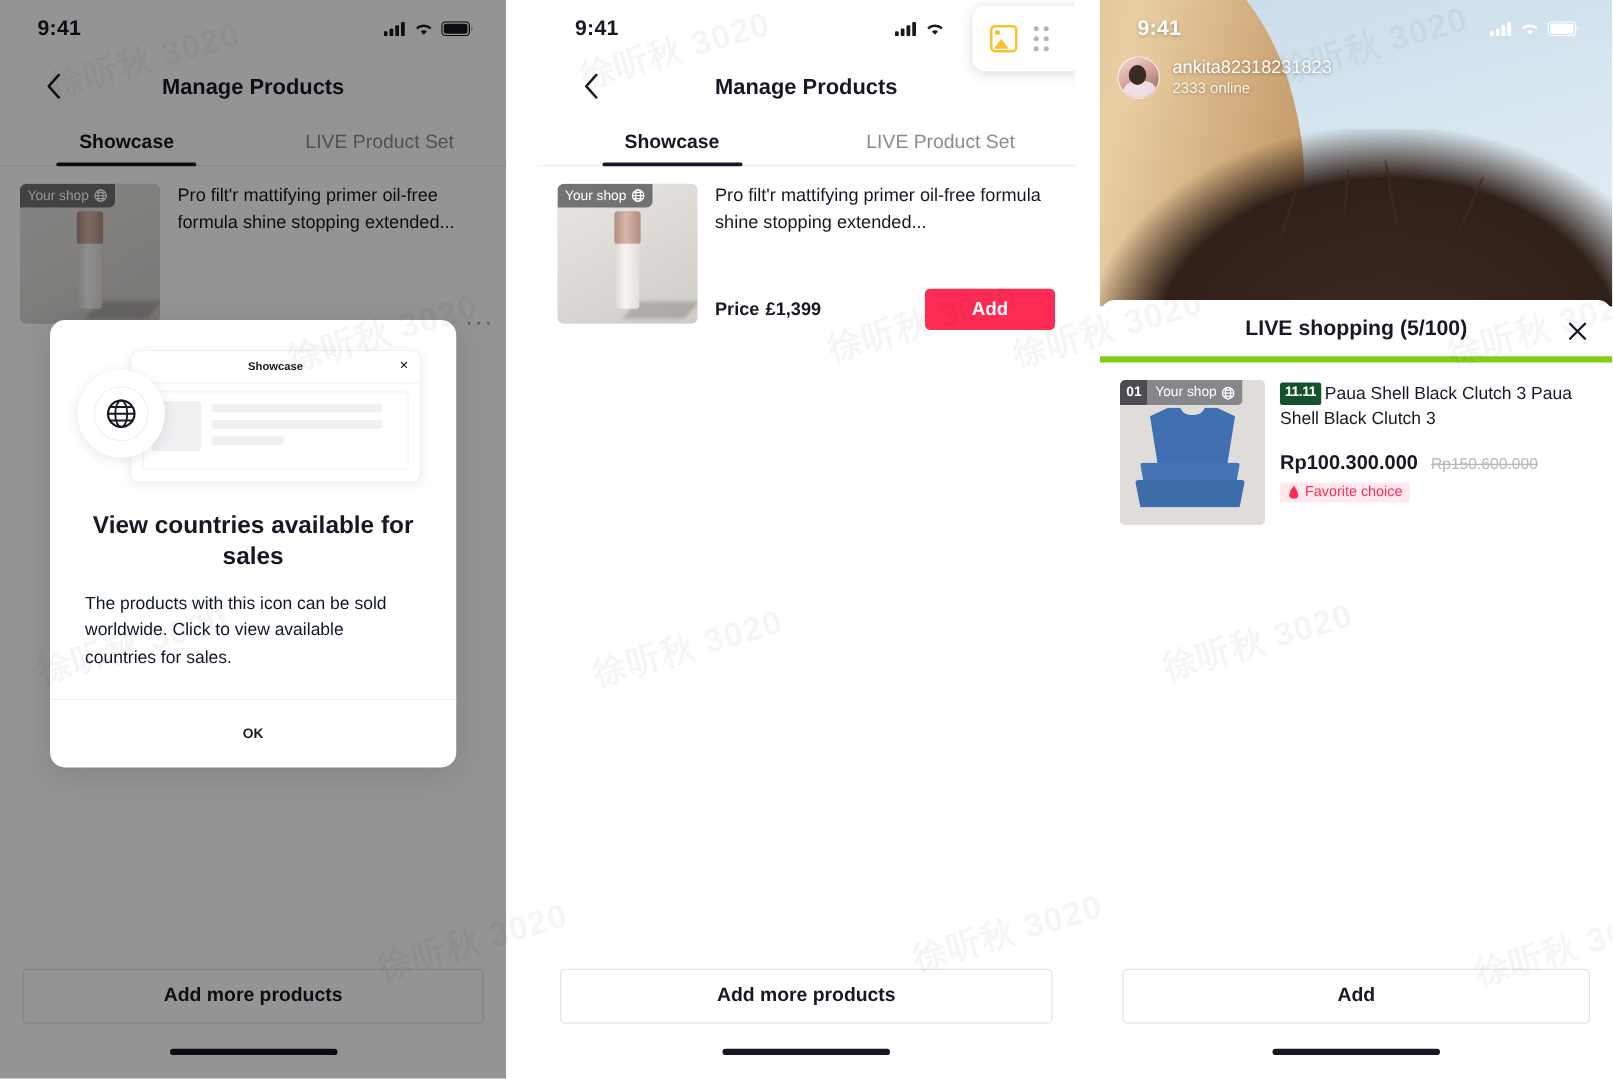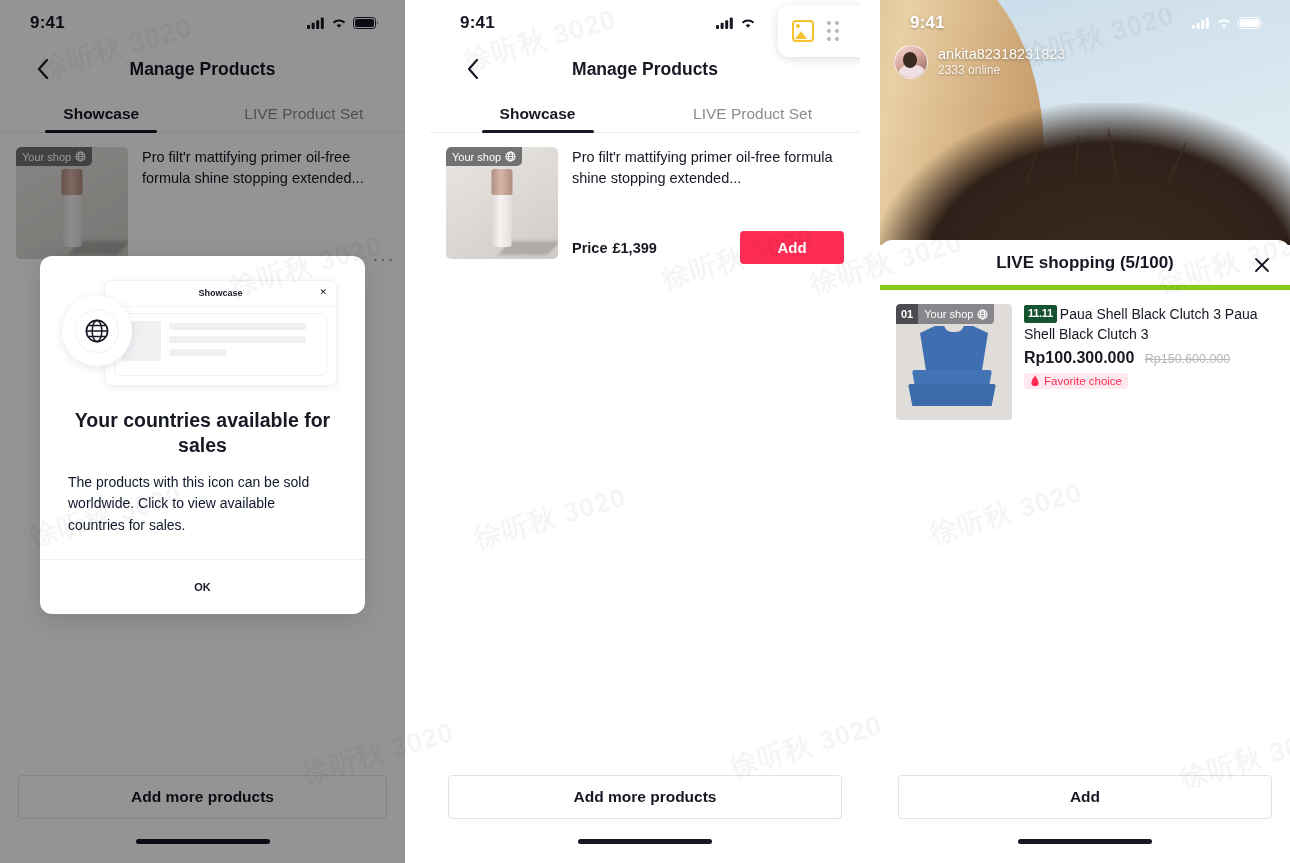--- a/index.html
+++ b/index.html
@@ -256,21 +256,21 @@
   .li-num{ background:#4c4c50; color:#fff; font-size:11px; font-weight:700; padding:0 5px;
     height:20px; display:flex; align-items:center; }
   .li-shop{ background:rgba(110,110,115,.78); color:#fff; font-size:11px; padding:0 6px;
     height:20px; display:flex; align-items:center; gap:4px; }
   .li-info{ flex:1; padding-left:12px; min-width:0; }
   .li-title{ font-size:14px; line-height:1.45; color:#161823; }
   .tag-1111{
     display:inline-block; background:#14532d; color:#fff; font-size:11px; font-weight:700;
     padding:1px 4px; border-radius:2px; vertical-align:2px; margin-right:3px; letter-spacing:-.3px;
   }
-  .li-price{ margin-top:4px; }
+  .li-price{ margin-top:17px; }
   .pri-now{ font-size:16px; font-weight:700; color:#161823; }
   .pri-old{ font-size:12.5px; color:#b6b7bc; text-decoration:line-through; margin-left:6px; }
   .fav{
     display:inline-flex; align-items:center; gap:4px; margin-top:6px;
     background:#ffe9ee; color:#fe2c55; font-size:11.5px; padding:2px 6px; border-radius:3px;
   }
   .li-actions{ display:flex; align-items:center; justify-content:flex-end; gap:18px; margin-top:12px; }
   .trash{ width:20px; height:20px; }
   .pin-btn{
     background:#fe2c55; color:#fff; font-size:15px; font-weight:700; border:none;
@@ -368,21 +368,21 @@
         <div class="art-circ">
           <div class="art-circ-in">
             <svg width="26" height="26" viewBox="0 0 26 26">
               <circle cx="13" cy="13" r="10.6" fill="none" stroke="#161823" stroke-width="1.7"></circle>
               <ellipse cx="13" cy="13" rx="4.8" ry="10.6" fill="none" stroke="#161823" stroke-width="1.5"></ellipse>
               <path d="M2.4 13h21.2M4.1 7.6h17.8M4.1 18.4h17.8" stroke="#161823" stroke-width="1.5"></path>
             </svg>
           </div>
         </div>
       </div>
-      <div class="modal-title">Your countries available for sales</div>
+      <div class="modal-title">View countries available for sales</div>
       <div class="modal-body">The products with this icon can be sold worldwide. Click to view available countries for sales.</div>
       <div class="modal-sep"></div>
       <div class="modal-ok">OK</div>
     </div>
   </div>
 
   <div class="panel" id="panel2">
     <div class="panel-inner">
 
       <div class="statusbar">

